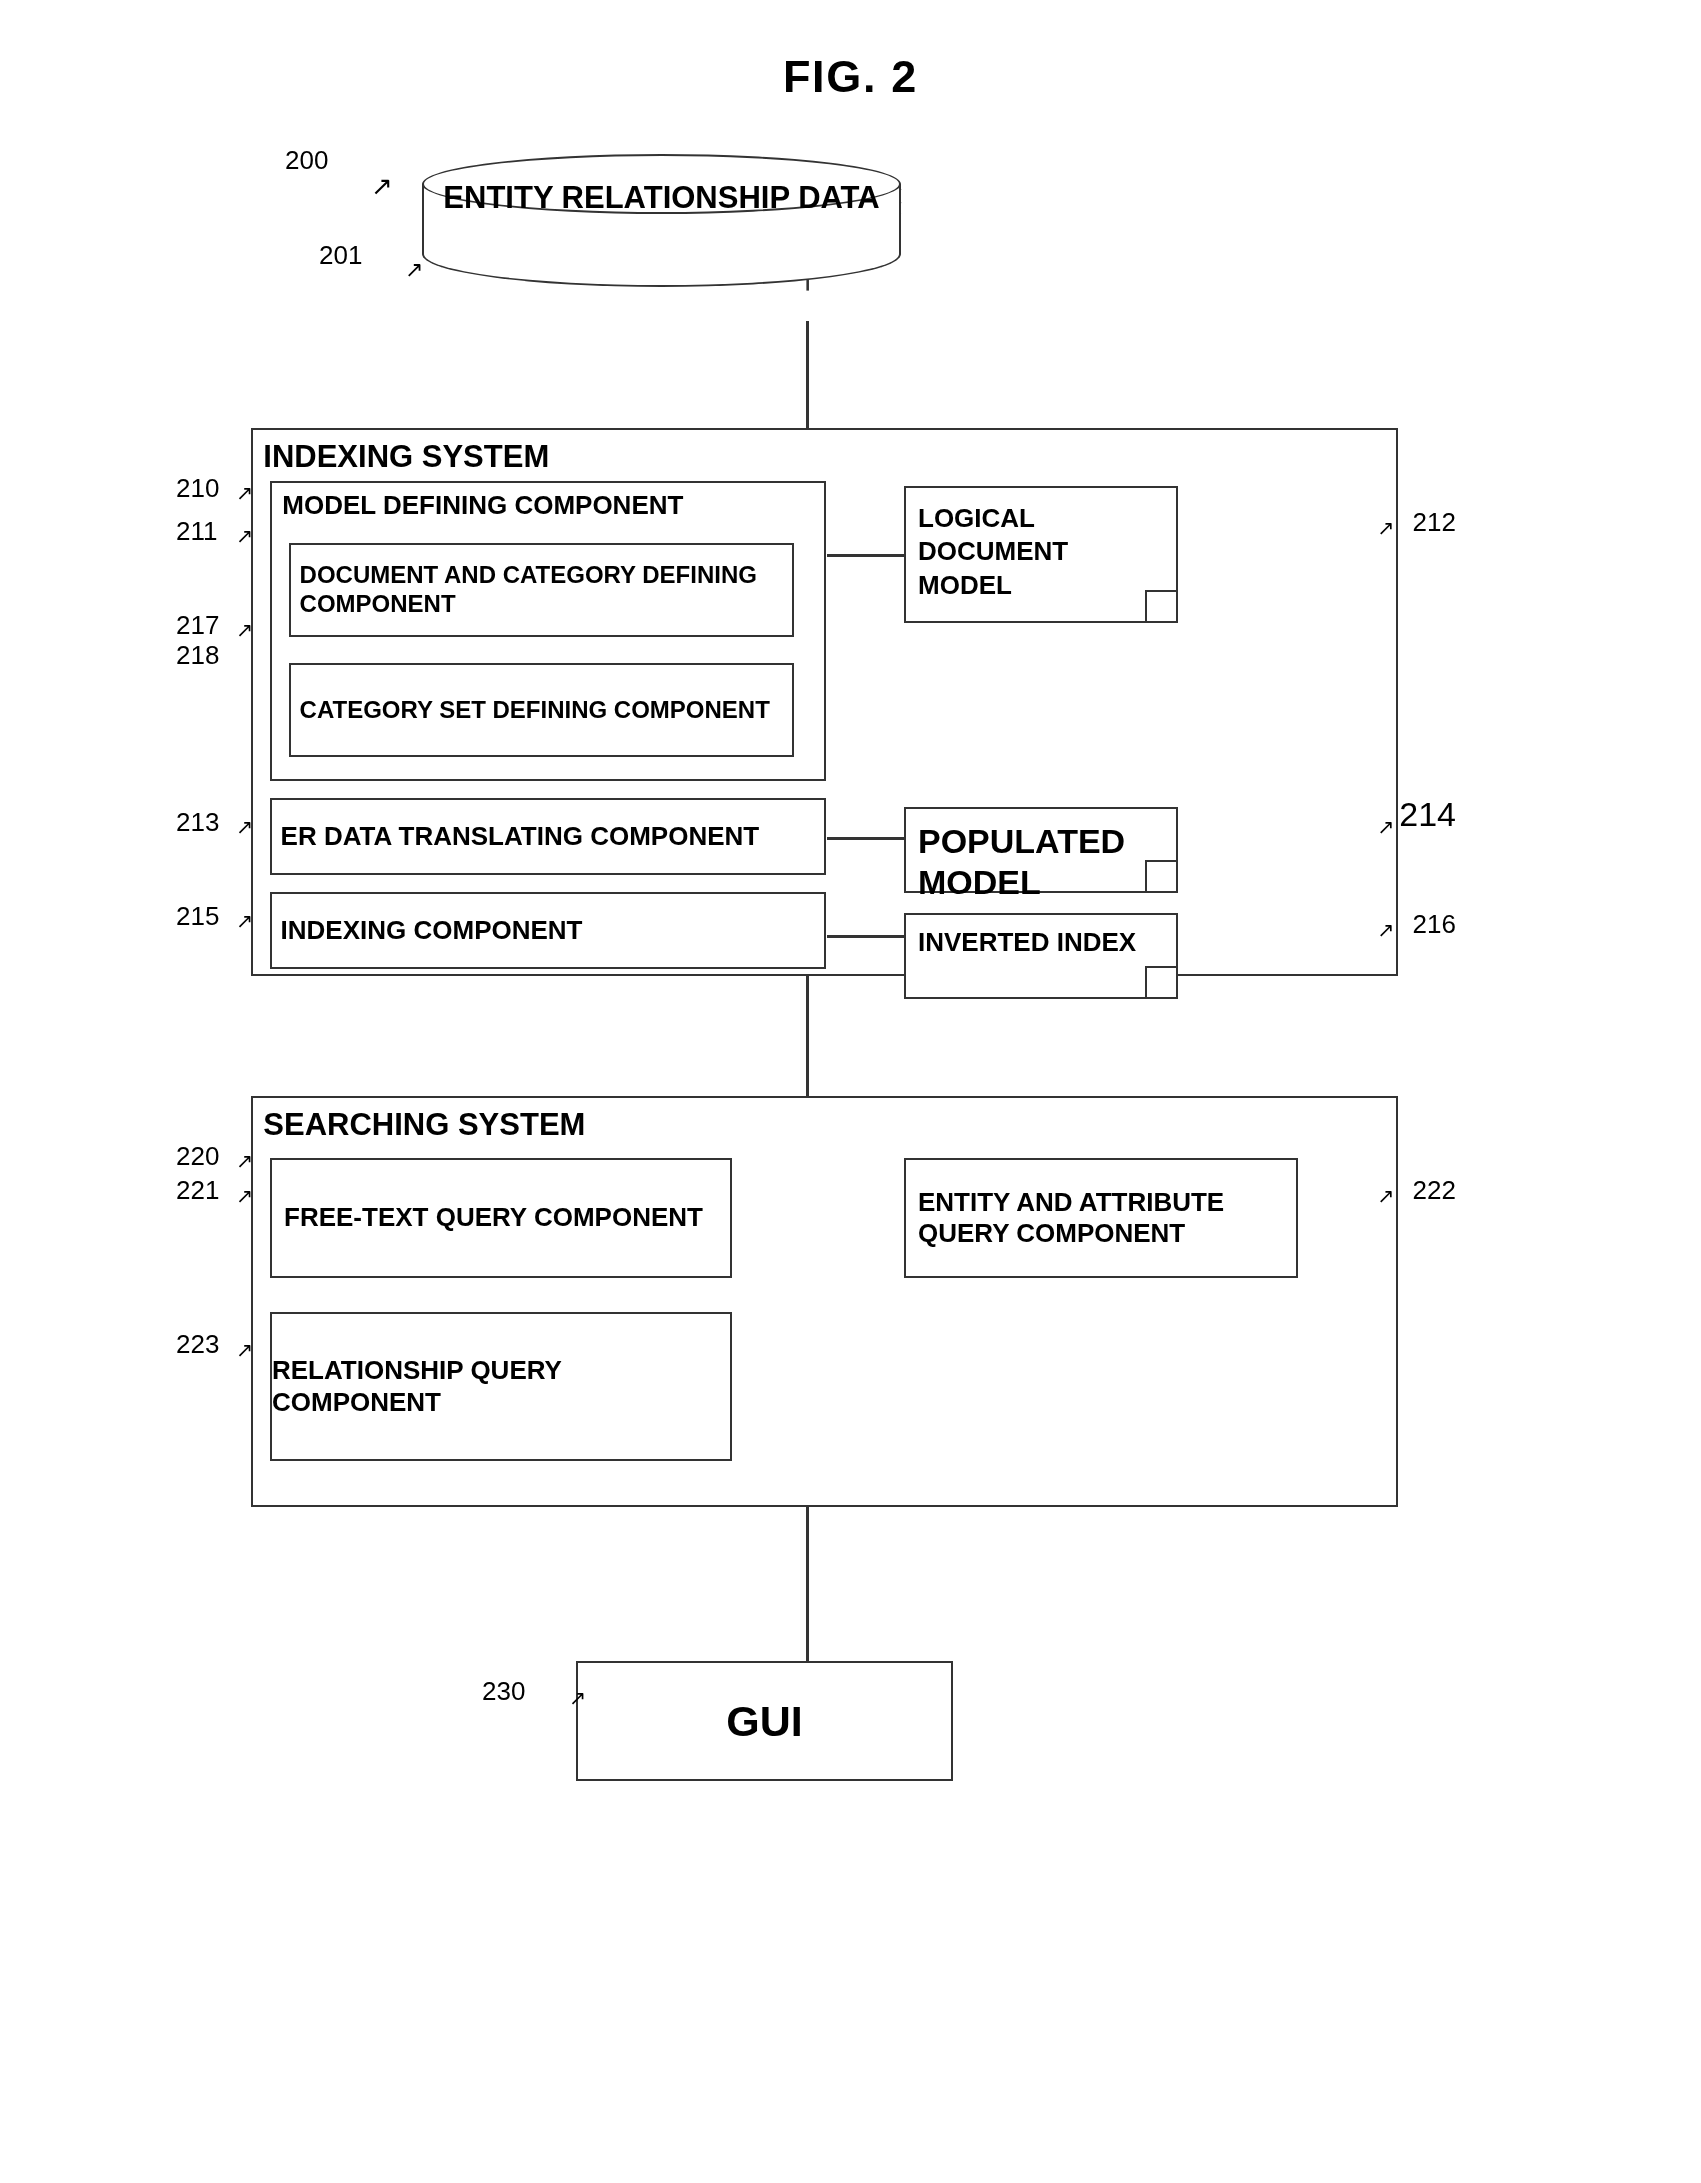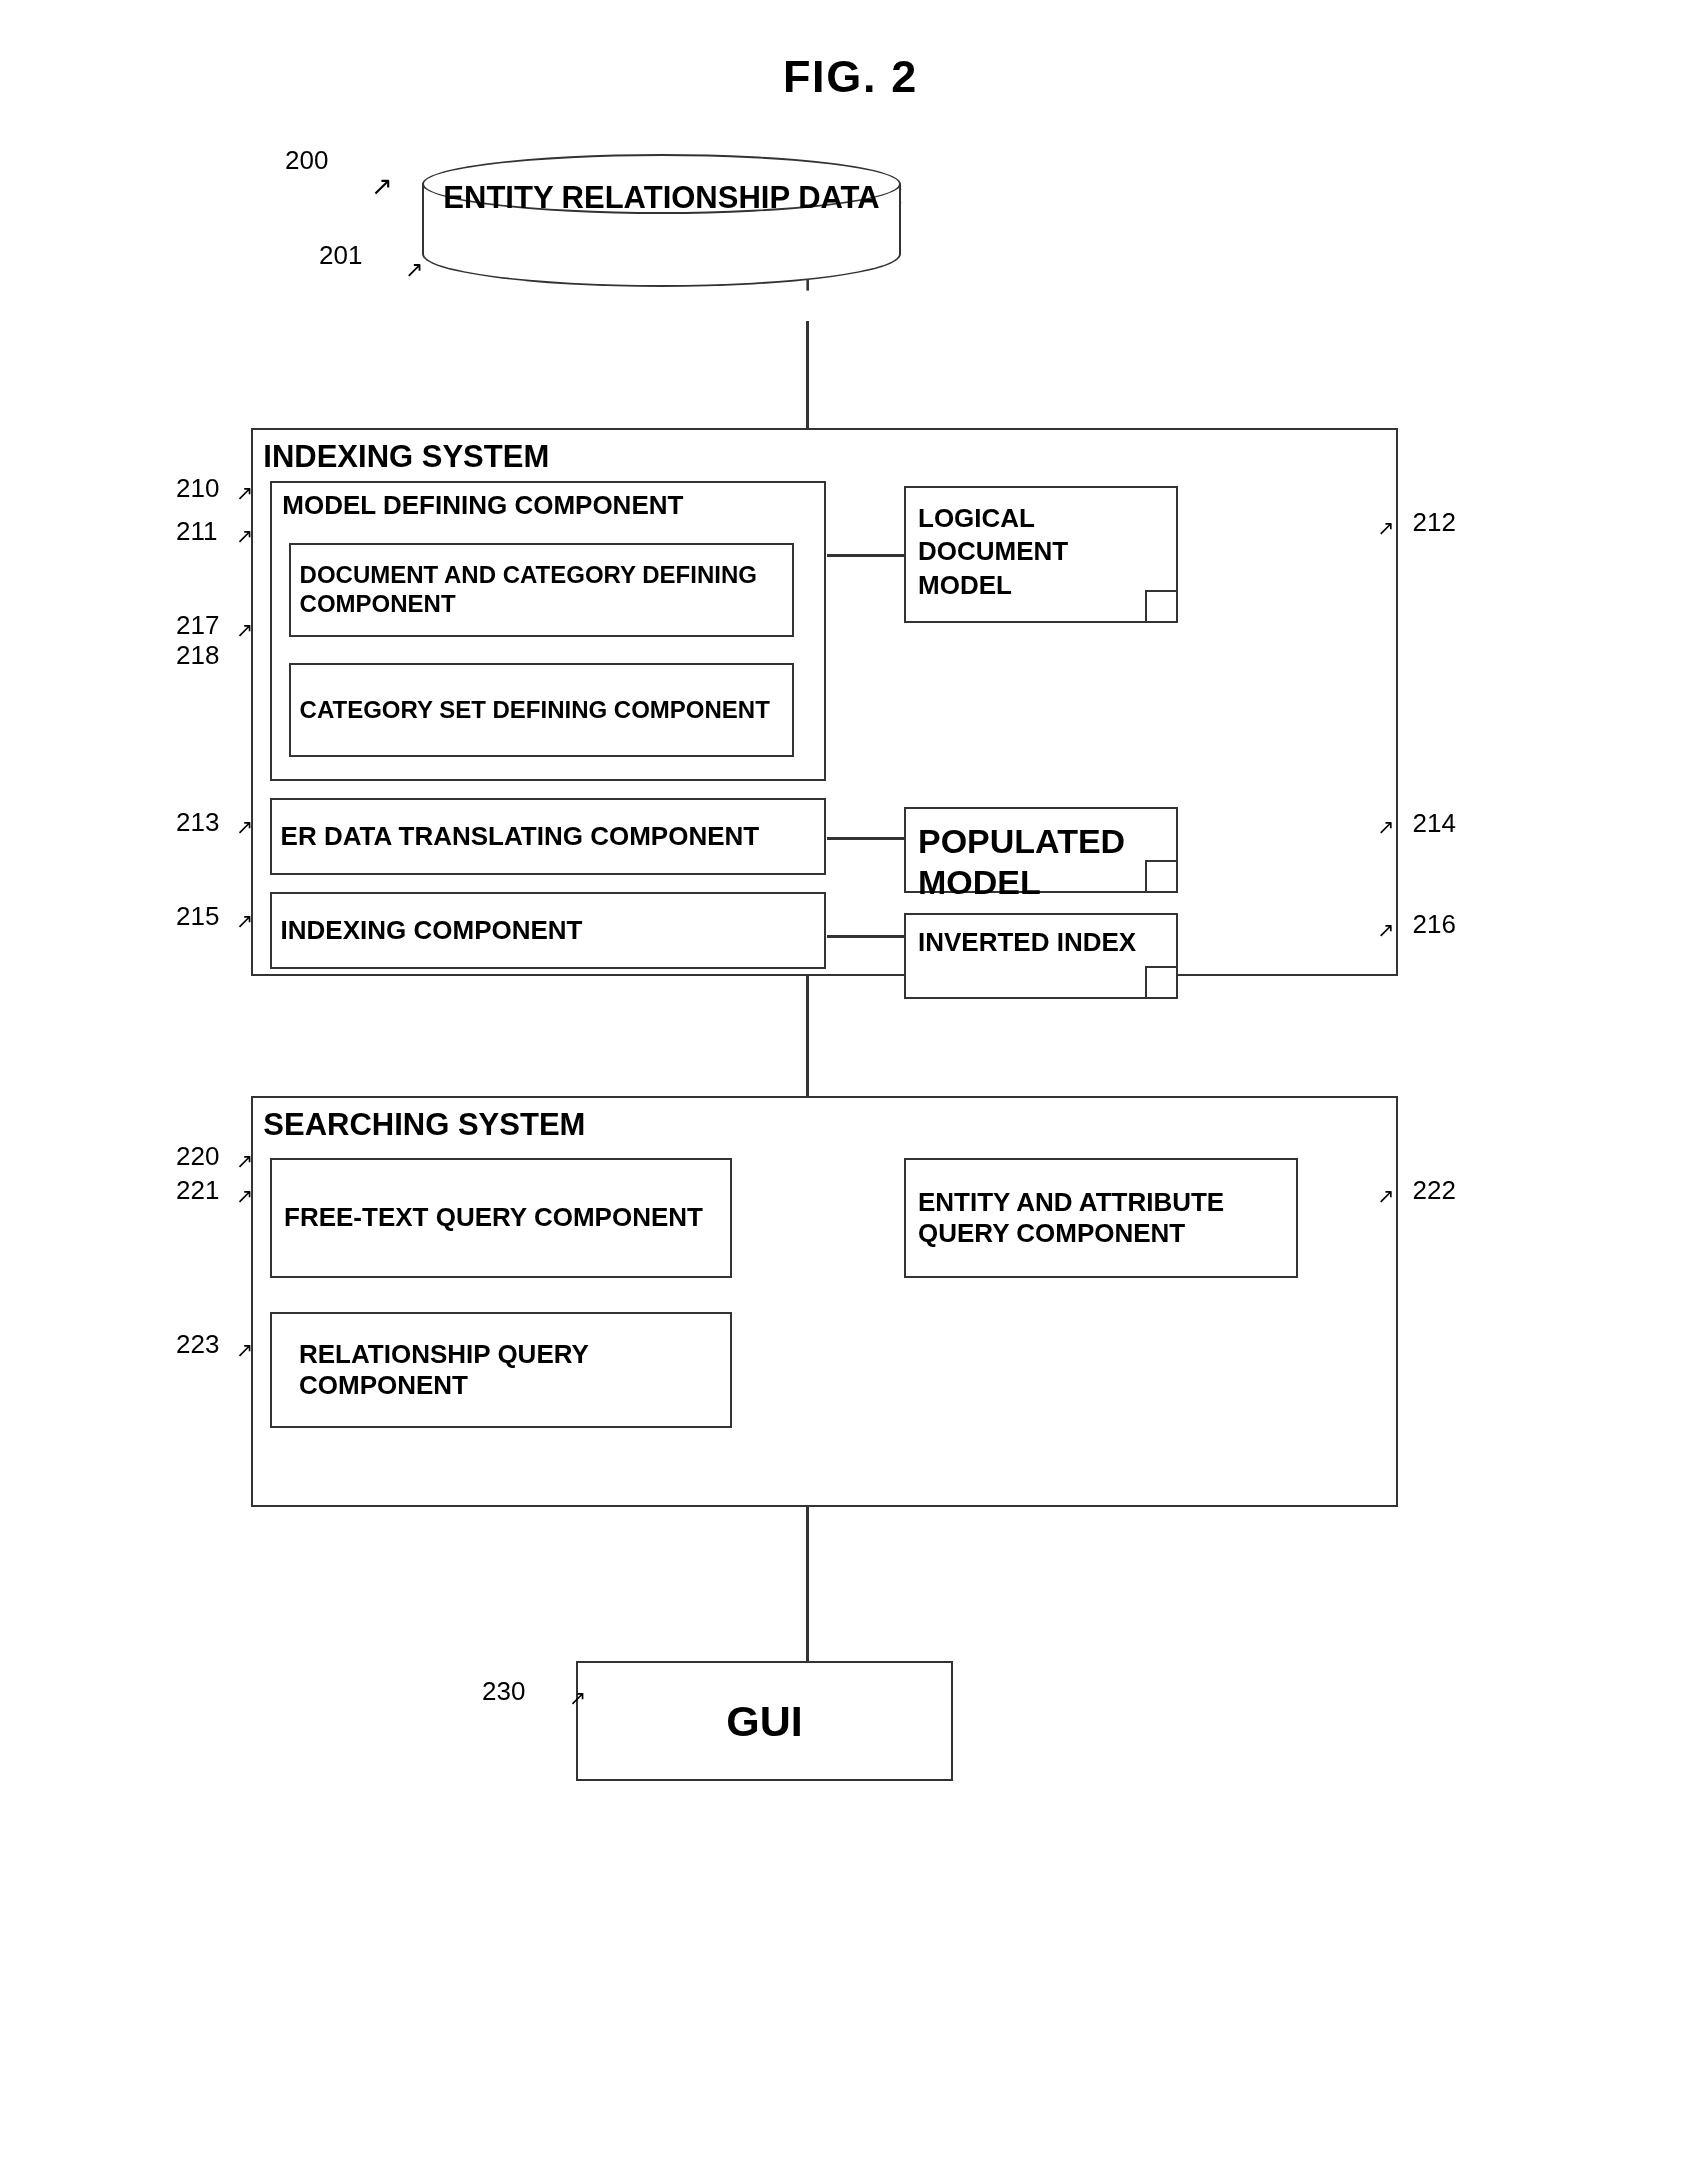--- a/index.html
+++ b/index.html
@@ -226,21 +226,21 @@
       left:651px;
       width:274px;
       height:86px;
       border:2.6px solid #333;
       background:#fff;
     ">
       <div style="position:absolute;bottom:0;right:0;width:31px;height:31px;background:#fff;border-top:2.6px solid #333;border-left:2.6px solid #333;"></div>
       <div style="padding:12px 12px;font-size:34px;font-weight:bold;line-height:1.2;">POPULATED MODEL</div>
     </div>
 
-    <div style="position:absolute;top:378px;right:-60px;font-size:26px;">214</div>
+    <div style="position:absolute;top:365px;right:-60px;font-size:34px;">214</div>
     <div style="position:absolute;top:385px;right:1.7px;font-size:20.5px;">↗</div>
 
     <div style="position:absolute;top:407px;left:574px;width:79px;height:2.6px;background:#333;"></div>
 
     <div style="
       position:absolute;
       top:475px;
       left:651px;
       width:274px;
       height:86px;
@@ -306,24 +306,24 @@
     </div>
 
     <div style="position:absolute;top:77px;right:-60px;font-size:26px;">222</div>
     <div style="position:absolute;top:86px;right:1.7px;font-size:20.5px;">↗</div>
 
     <div style="
       position:absolute;
       top:214px;
       left:17px;
       width:462px;
-      height:116px;
-      border:2.6px solid #333;
-      background:#fff;
-      display:flex;align-items:center;padding:27px;
+      height:149px;
+      border:2.6px solid #333;
+      background:#fff;
+      display:flex;align-items:center;padding:0;
     ">
       <div style="font-size:26px;font-weight:bold;line-height:1.2;">RELATIONSHIP QUERY COMPONENT</div>
     </div>
 
     <div style="position:absolute;top:231px;left:-77px;font-size:26px;">223</div>
     <div style="position:absolute;top:240px;left:-17px;font-size:20.5px;">↗</div>
   </div>
 
   <div style="position:absolute;top:1353px;left:555px;width:2.6px;height:154px;background:#333;"></div>
 

